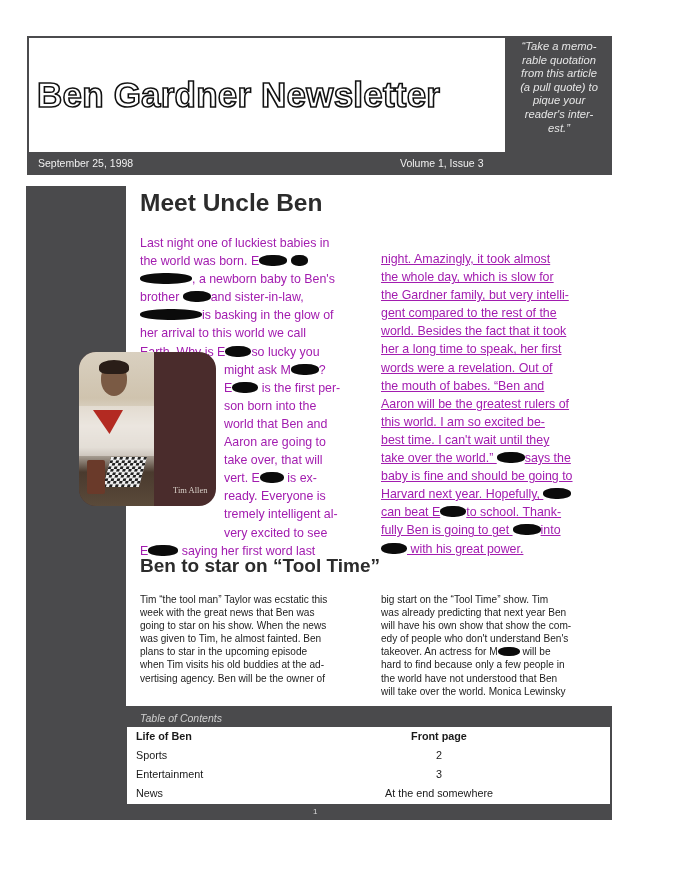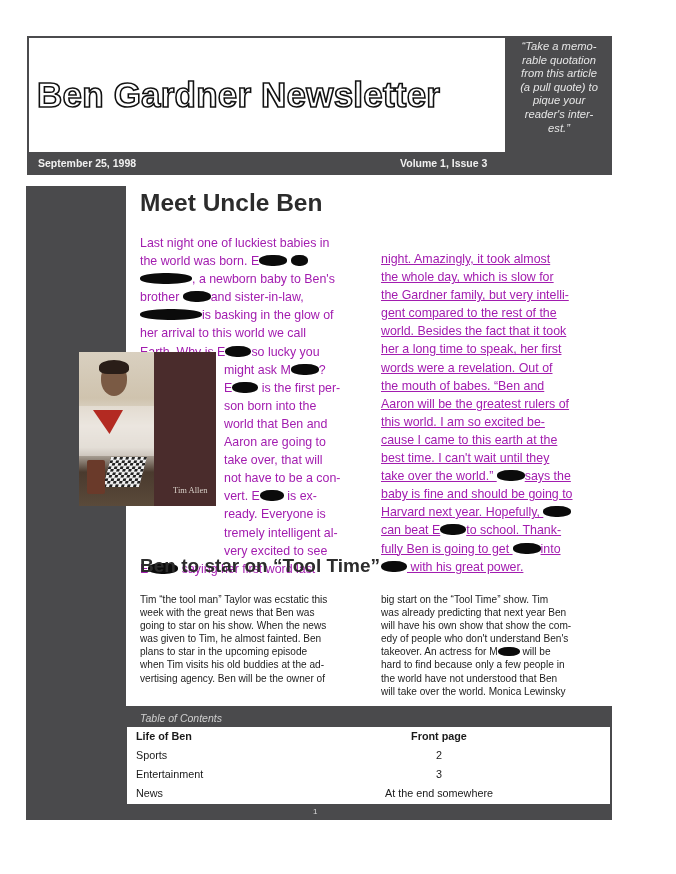--- a/index.html
+++ b/index.html
@@ -12,39 +12,39 @@
   .title-text {
     position: absolute; left: 0; right: 0; top: 37px; text-align: left; padding-left: 8px;
     font-family: "Liberation Sans", sans-serif; font-weight: bold; font-size: 35px; letter-spacing: 0.2px;
     color: #ffffff; -webkit-text-stroke: 1.6px #111111; white-space: nowrap;
   }
   .pull-quote {
     position: absolute; left: 480px; top: 4px; width: 104px; height: 112px;
     color: #e6e6e6; font-style: italic; font-size: 11.2px; line-height: 13.6px; text-align: center;
     padding-top: 0px;
   }
-  .header-bar { position: absolute; left: 0; top: 116px; width: 585px; height: 24px; font-weight: bold; }
+  .header-bar { position: absolute; left: 0; top: 116px; width: 585px; height: 24px; }
   .issue-date { position: absolute; left: 11px; top: 5px; color: #f0f0f0; font-size: 10.5px; }
   .issue-volume { position: absolute; left: 373px; top: 5px; color: #f0f0f0; font-size: 10.5px; }
 
   
   .sidebar { position: absolute; left: 26px; top: 186px; width: 100px; height: 634px; background: #4a4a4c; }
 
   
   .a1-title { position: absolute; left: 140px; top: 189px; font-size: 24.5px; font-weight: bold; color: #2c2c2c; white-space: nowrap; }
   .a1-col { position: absolute; font-size: 12.4px; line-height: 18.1px; color: #a21caf; }
   .a1-col .ln { display: block; white-space: nowrap; height: 18.1px; }
   .a1-left { left: 140px; top: 234px; width: 222px; }
   .a1-right { left: 381px; top: 250px; width: 222px; text-decoration: underline; }
   .indent { padding-left: 84px; }
 
   .redact { display: inline-block; background: #0b0b0b; border-radius: 45%; height: 11px; vertical-align: -1px; }
 
   
-  .photo { position: absolute; left: 79px; top: 352px; width: 137px; height: 154px; background: #4a2c2c; overflow: hidden; }
+  .photo { position: absolute; left: 79px; top: 352px; width: 137px; height: 154px; background: #4a2c2c; overflow: hidden; border-radius: 17px; }
   .photo-img { position: absolute; left: 0; top: 0; width: 75px; height: 154px;
     background: linear-gradient(180deg, #d9d0c0 0%, #cfc3ae 30%, #e9e4dc 48%, #d8d2c8 62%, #4a3a2e 78%, #5a4a3a 100%); }
   .photo-head { position: absolute; left: 22px; top: 12px; width: 26px; height: 32px; border-radius: 45% 45% 50% 50%; background: #7a5a44; }
   .photo-hair { position: absolute; left: 20px; top: 8px; width: 30px; height: 14px; border-radius: 50% 50% 30% 30%; background: #2a1e18; }
   .photo-scarf { position: absolute; left: 14px; top: 58px; width: 30px; height: 24px; background: #b32a22;
     clip-path: polygon(0 0, 100% 0, 55% 100%); }
   .photo-shirt { position: absolute; left: 0; top: 54px; width: 75px; height: 50px; background: #ece8e2; opacity: 0.55; }
   .photo-check { position: absolute; left: 28px; top: 105px; width: 36px; height: 30px;
     background: repeating-conic-gradient(#222 0 25%, #eee 0 50%) 0 0 / 6px 6px; transform: skewX(-15deg); }
   .photo-glass { position: absolute; left: 8px; top: 108px; width: 18px; height: 34px; background: #6a3a2a; border-radius: 2px; }
@@ -101,40 +101,38 @@
   <span class="ln"><span>brother </span><span class="redact" style="width:28px"></span><span>and sister-in-law,</span></span>
   <span class="ln"><span class="redact" style="width:62px"></span><span>is basking in the glow of</span></span>
   <span class="ln">her arrival to this world we call</span>
   <span class="ln"><span>Earth.  Why is E</span><span class="redact" style="width:26px"></span><span>so lucky you</span></span>
   <span class="ln indent"><span>might ask M</span><span class="redact" style="width:28px"></span><span>?</span></span>
   <span class="ln indent"><span>E</span><span class="redact" style="width:26px"></span><span> is the first per-</span></span>
   <span class="ln indent">son born into the</span>
   <span class="ln indent">world that Ben and</span>
   <span class="ln indent">Aaron are going to</span>
   <span class="ln indent">take over, that will</span>
-  <span class="ln indent">not have to be a con-</span>
   <span class="ln indent"><span>vert.  E</span><span class="redact" style="width:24px"></span><span> is ex-</span></span>
   <span class="ln indent">ready.  Everyone is</span>
   <span class="ln indent">tremely intelligent al-</span>
   <span class="ln indent">very excited to see</span>
   <span class="ln"><span>E</span><span class="redact" style="width:30px"></span><span> saying her first word last</span></span>
 </div>
 
 <div class="a1-col a1-right">
   <span class="ln">night.  Amazingly, it took almost</span>
   <span class="ln">the whole day, which is slow for</span>
   <span class="ln">the Gardner family, but very intelli-</span>
   <span class="ln">gent compared to the rest of the</span>
   <span class="ln">world.  Besides the fact that it took</span>
   <span class="ln">her a long time to speak, her first</span>
   <span class="ln">words were a revelation.  Out of</span>
   <span class="ln">the mouth of babes.  “Ben and</span>
   <span class="ln">Aaron will be the greatest rulers of</span>
   <span class="ln">this world.  I am so excited be-</span>
-  <span class="ln">cause I came to this earth at the</span>
   <span class="ln">best time.  I can't wait until they</span>
   <span class="ln"><span>take over the world.”  </span><span class="redact" style="width:28px"></span><span>says the</span></span>
   <span class="ln">baby is fine and should be going to</span>
   <span class="ln"><span>Harvard next year.  Hopefully, </span><span class="redact" style="width:28px"></span></span>
   <span class="ln"><span>can beat E</span><span class="redact" style="width:26px"></span><span>to school.  Thank-</span></span>
   <span class="ln"><span>fully Ben is going to get </span><span class="redact" style="width:28px"></span><span>into</span></span>
   <span class="ln"><span class="redact" style="width:26px"></span><span> with his great power.</span></span>
 </div>
 
 <div class="photo">

